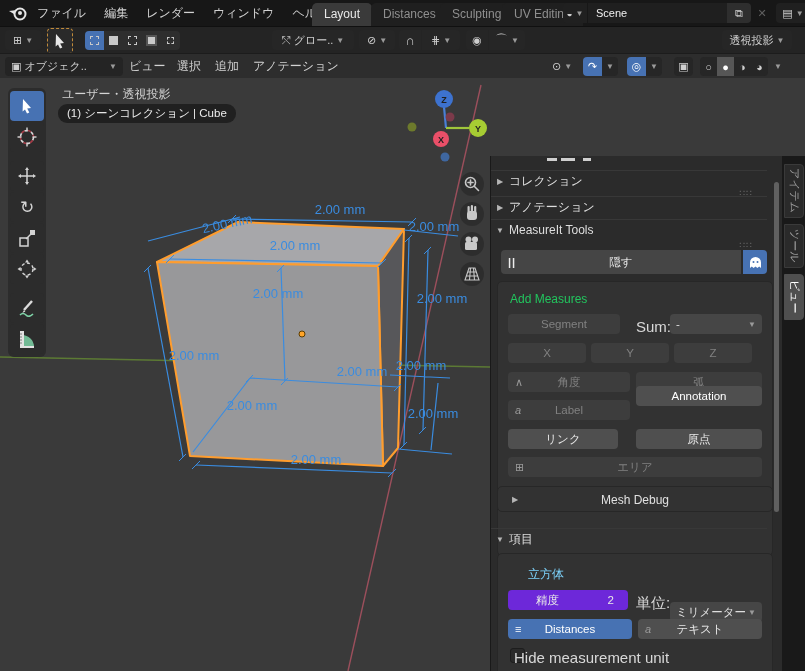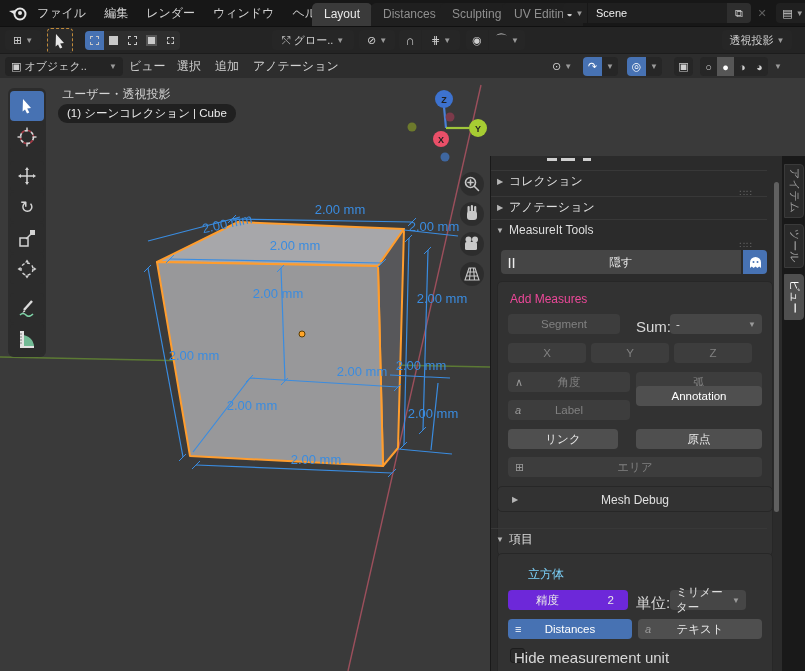--- a/index.html
+++ b/index.html
@@ -369,21 +369,21 @@
       </div>
       <div class="pbtn blue" style="left:252px;top:94px;width:24px;height:24px;border-radius:0 4px 4px 0">
         <svg width="13" height="13">
           <path d="M1,12 V6.5 a5.5,5.5 0 0 1 11,0 V12 l-1.8,-1.5 -1.8,1.5 -1.9,-1.5 -1.9,1.5 -1.8,-1.5 Z" fill="#fff"></path>
           <circle cx="4.5" cy="6" r="1" fill="#4772b3"></circle>
             <circle cx="8.5" cy="6" r="1" fill="#4772b3"></circle>
         </svg>
       </div>
 
       <div class="pbox" style="top:125px;height:275px">
-        <div class="abs" style="left:12px;top:10px;color:#ec4899">Add Measures</div>
+        <div class="abs" style="left:12px;top:10px;color:#22c55e">Add Measures</div>
         <div class="pbtn dis" style="left:10px;top:32px;width:112px">Segment</div>
         <div class="clabel" style="left:138px;top:36px">Sum:</div>
         <div class="drop" style="left:172px;top:32px;width:92px">
           <span>-</span>
             <span class="caret">▼</span>
         </div>
         <div class="pbtn dis" style="left:10px;top:61px;width:78px">X</div>
         <div class="pbtn dis" style="left:93px;top:61px;width:78px">Y</div>
         <div class="pbtn dis" style="left:176px;top:61px;width:78px">Z</div>
         <div class="pbtn dis" style="left:10px;top:90px;width:122px">
@@ -414,21 +414,21 @@
         <span>項目</span>
       </div>
 
       <div class="pbox" style="top:397px;height:248px">
         <div class="abs" style="left:30px;top:12px;color:#7dd3fc">立方体</div>
         <div class="pbtn" style="left:10px;top:36px;width:120px;background:#6d28d9">
           <span style="position:absolute;left:28px">精度</span>
           <span style="position:absolute;right:14px">2</span>
         </div>
         <div class="clabel" style="left:138px;top:40px">単位:</div>
-        <div class="drop" style="left:172px;top:36px;width:76px">
+        <div class="drop" style="left:172px;top:48px;width:92px">
           <span>ミリメーター</span>
             <span class="caret">▼</span>
         </div>
         <div class="pbtn blue" style="left:10px;top:65px;width:124px">
           <span class="lic" style="color:#fff">≡</span>
           <span>Distances</span>
         </div>
         <div class="pbtn" style="left:140px;top:65px;width:124px">
           <span class="lic" style="font-style:italic">a</span>
           <span>テキスト</span>

